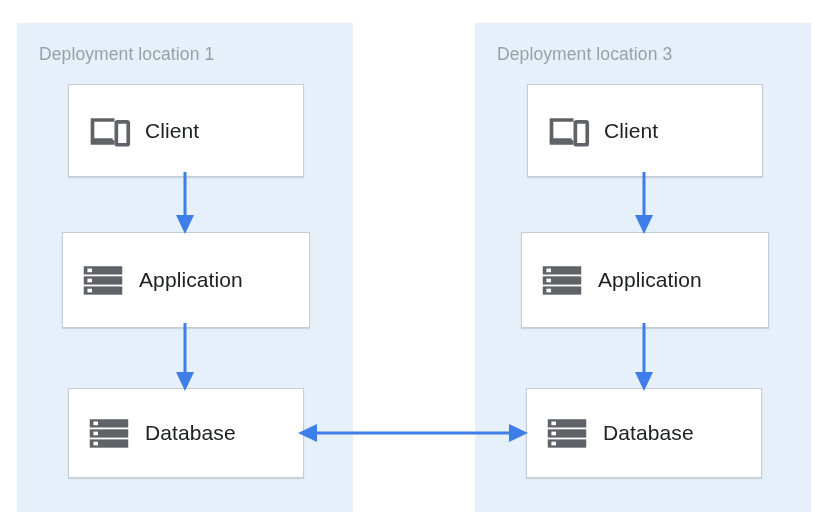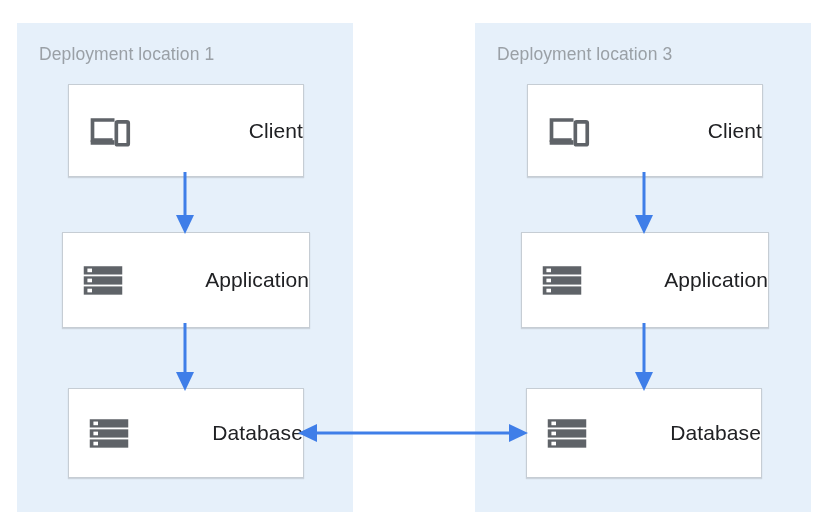--- a/index.html
+++ b/index.html
@@ -43,21 +43,20 @@
 
   
   .node {
     position: absolute;
     background: #ffffff;
     border: 1px solid #c6cdd4;
     box-sizing: border-box;
     display: flex;
     align-items: center;
     box-shadow: 0 1px 1px rgba(60,64,67,0.16);
-    justify-content: space-between;
   }
   .node .node-icon {
     flex: 0 0 auto;
     width: 44px;
     height: 44px;
     margin-left: 18px;
     margin-right: 14px;
     display: block;
   }
   .node .node-label {

